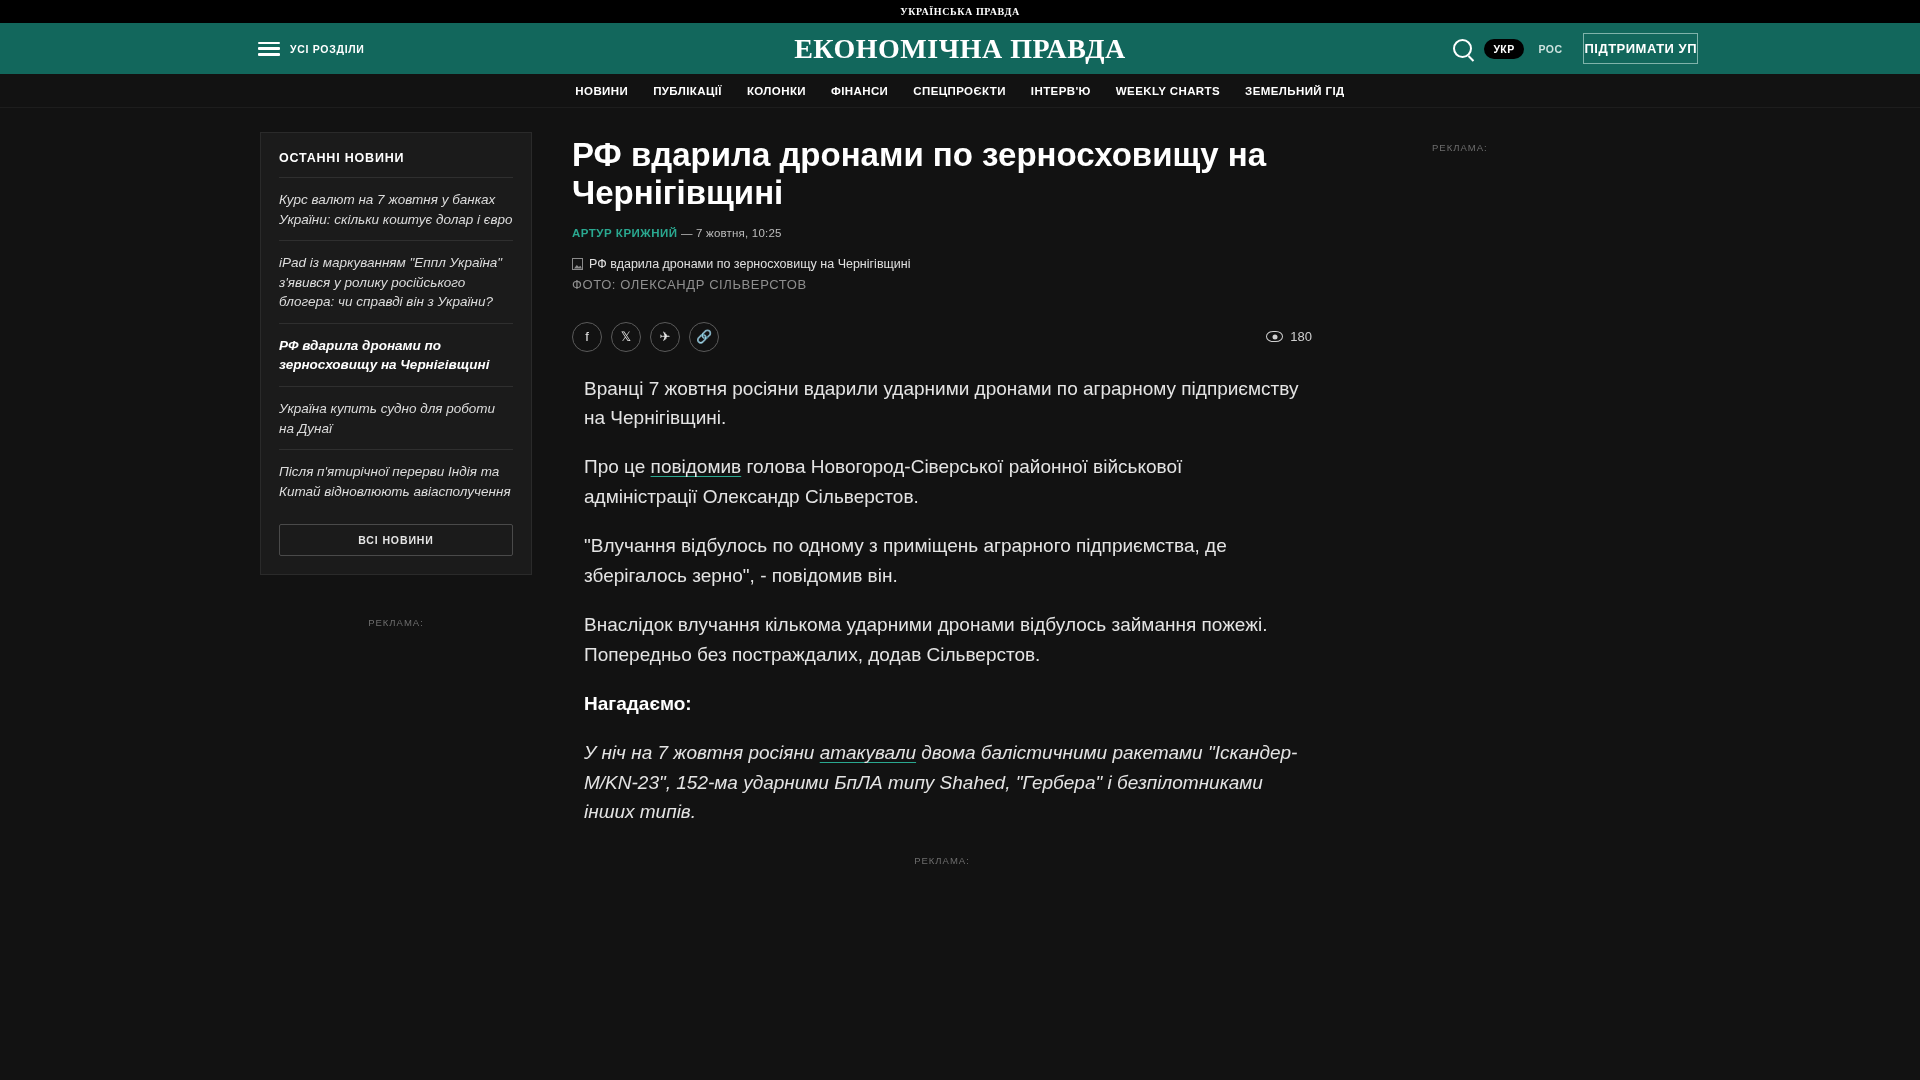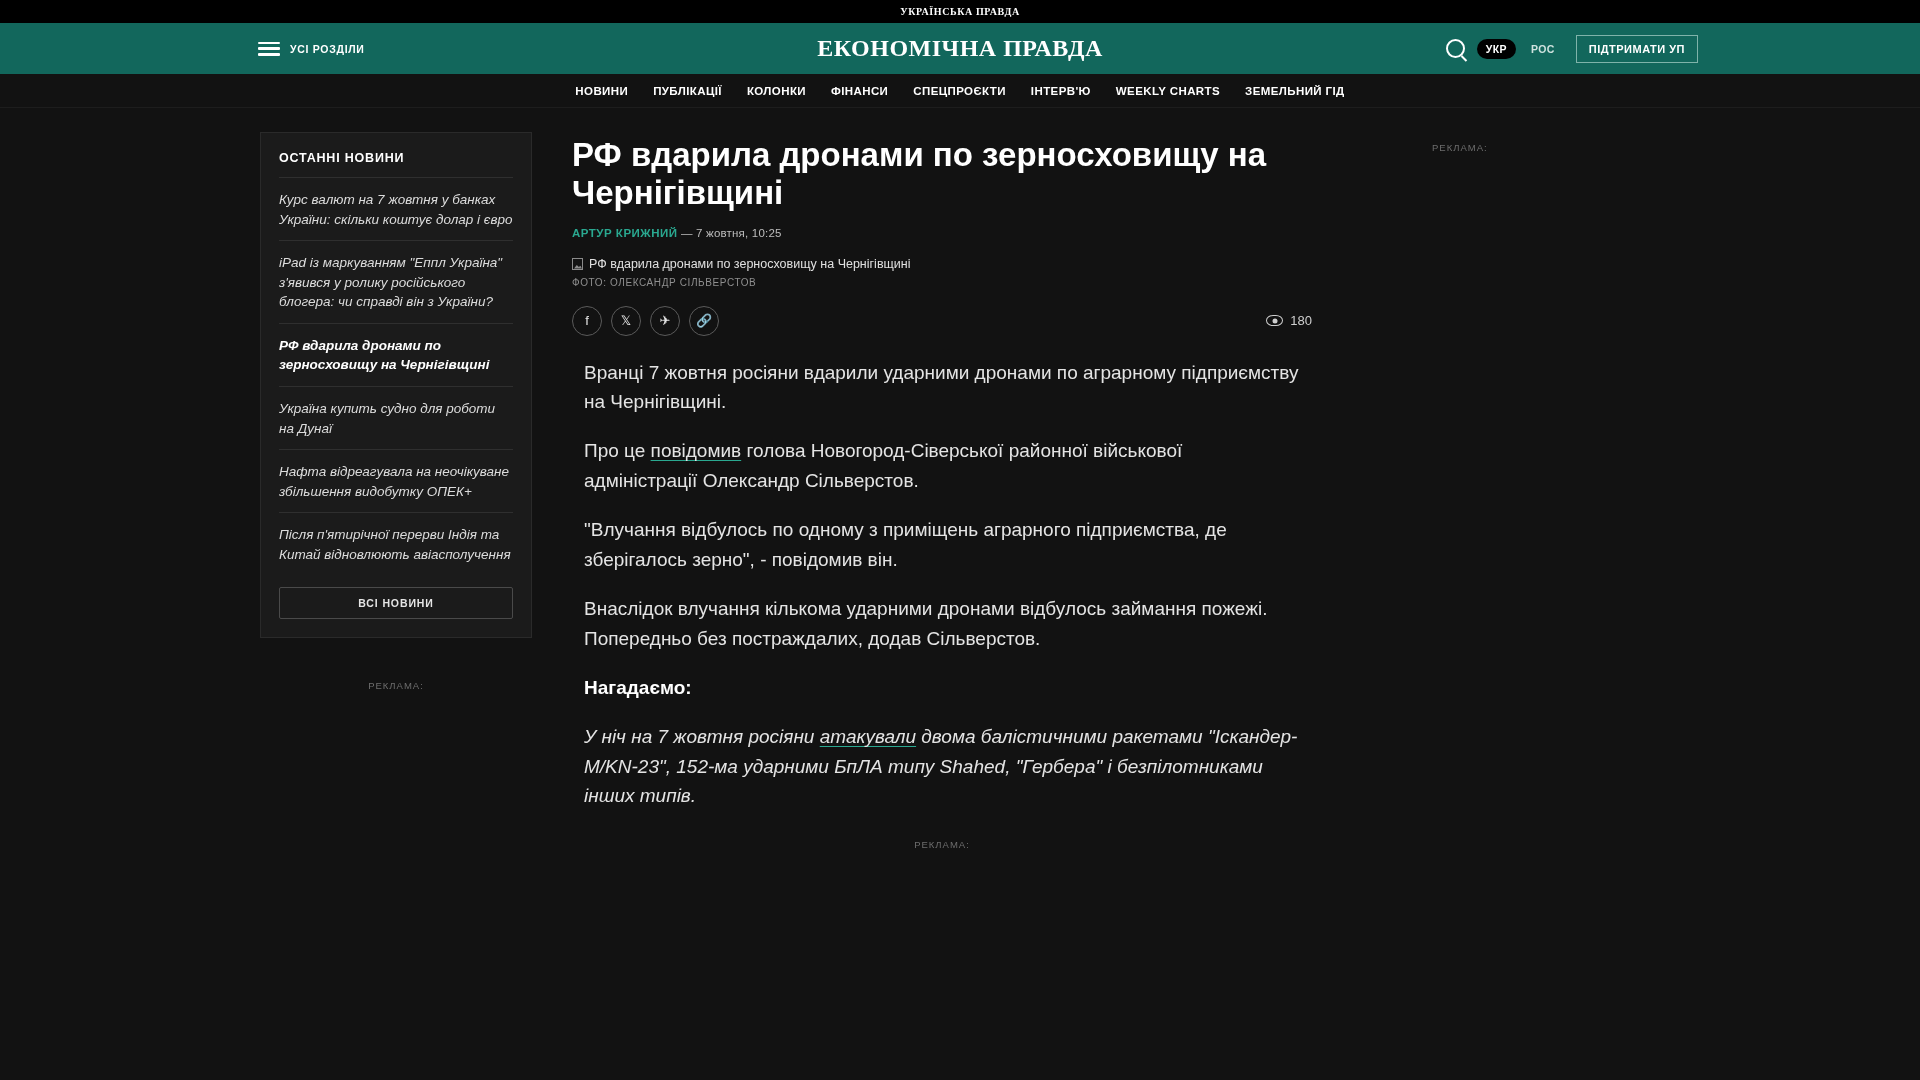--- a/index.html
+++ b/index.html
@@ -63,21 +63,21 @@
     font-size: 10.5px;
     font-weight: bold;
     letter-spacing: 0.7px;
   }
   .brand {
     position: absolute;
     left: 50%;
     transform: translateX(-50%);
     color: #fff;
     font-family: "Liberation Serif", serif;
-    font-size: 24px;
+    font-size: 28px;
     font-weight: bold;
     letter-spacing: 0.5px;
     white-space: nowrap;
   }
   .header-right {
     margin-left: auto;
     margin-right: 222px;
     display: flex;
     align-items: center;
     gap: 12px;
@@ -114,23 +114,23 @@
     cursor: pointer;
     letter-spacing: 0.4px;
   }
   .lang.active {
     background: #000;
     color: #fff;
   }
   .support-btn {
     border: 1px solid #7fb3aa;
     color: #fff;
-    font-size: 11px;
-    font-weight: bold;
-    padding: 7px 12px;
+    font-size: 13px;
+    font-weight: bold;
+    padding: 7px 0;
     letter-spacing: 0.5px;
     cursor: pointer;
     background: transparent;
   }
 
   
   .nav {
     height: 34px;
     background: #121212;
     display: flex;
@@ -256,24 +256,24 @@
   }
   .broken-img .glyph::after {
     content: "";
     position: absolute;
     left: 1px; top: 5px;
     width: 8px; height: 5px;
     background: #8a8a8a;
     clip-path: polygon(0 100%, 35% 30%, 60% 70%, 80% 45%, 100% 100%);
   }
   .photo-credit {
-    font-size: 10px;
+    font-size: 13px;
     color: #8f8f8f;
     letter-spacing: 0.6px;
-    margin-bottom: 18px;
+    margin-bottom: 30px;
   }
   .share-row {
     display: flex;
     align-items: center;
     margin-bottom: 22px;
   }
   .share-btns { display: flex; gap: 9px; }
   .share-btn {
     width: 30px; height: 30px;
     border-radius: 50%;
@@ -383,21 +383,20 @@
 
 <div class="page">
 
   <div>
     <aside class="sidebar">
       <div class="sidebar-title">ОСТАННІ НОВИНИ</div>
       <div class="news-item">Курс валют на 7 жовтня у банках України: скільки коштує долар і євро</div>
       <div class="news-item">iPad із маркуванням "Еппл Україна" з'явився у ролику російського блогера: чи справді він з України?</div>
       <div class="news-item active">РФ вдарила дронами по зерносховищу на Чернігівщині</div>
       <div class="news-item">Україна купить судно для роботи на Дунаї</div>
-      <div class="news-item">Нафта відреагувала на неочікуване збільшення видобутку ОПЕК+</div>
       <div class="news-item">Після п'ятирічної перерви Індія та Китай відновлюють авіасполучення</div>
       <button class="all-news-btn">ВСІ НОВИНИ</button>
     </aside>
     <div class="ad-left">РЕКЛАМА:</div>
   </div>
 
   <main class="article">
     <h1>РФ вдарила дронами по зерносховищу на Чернігівщині</h1>
 
     <div class="byline">

